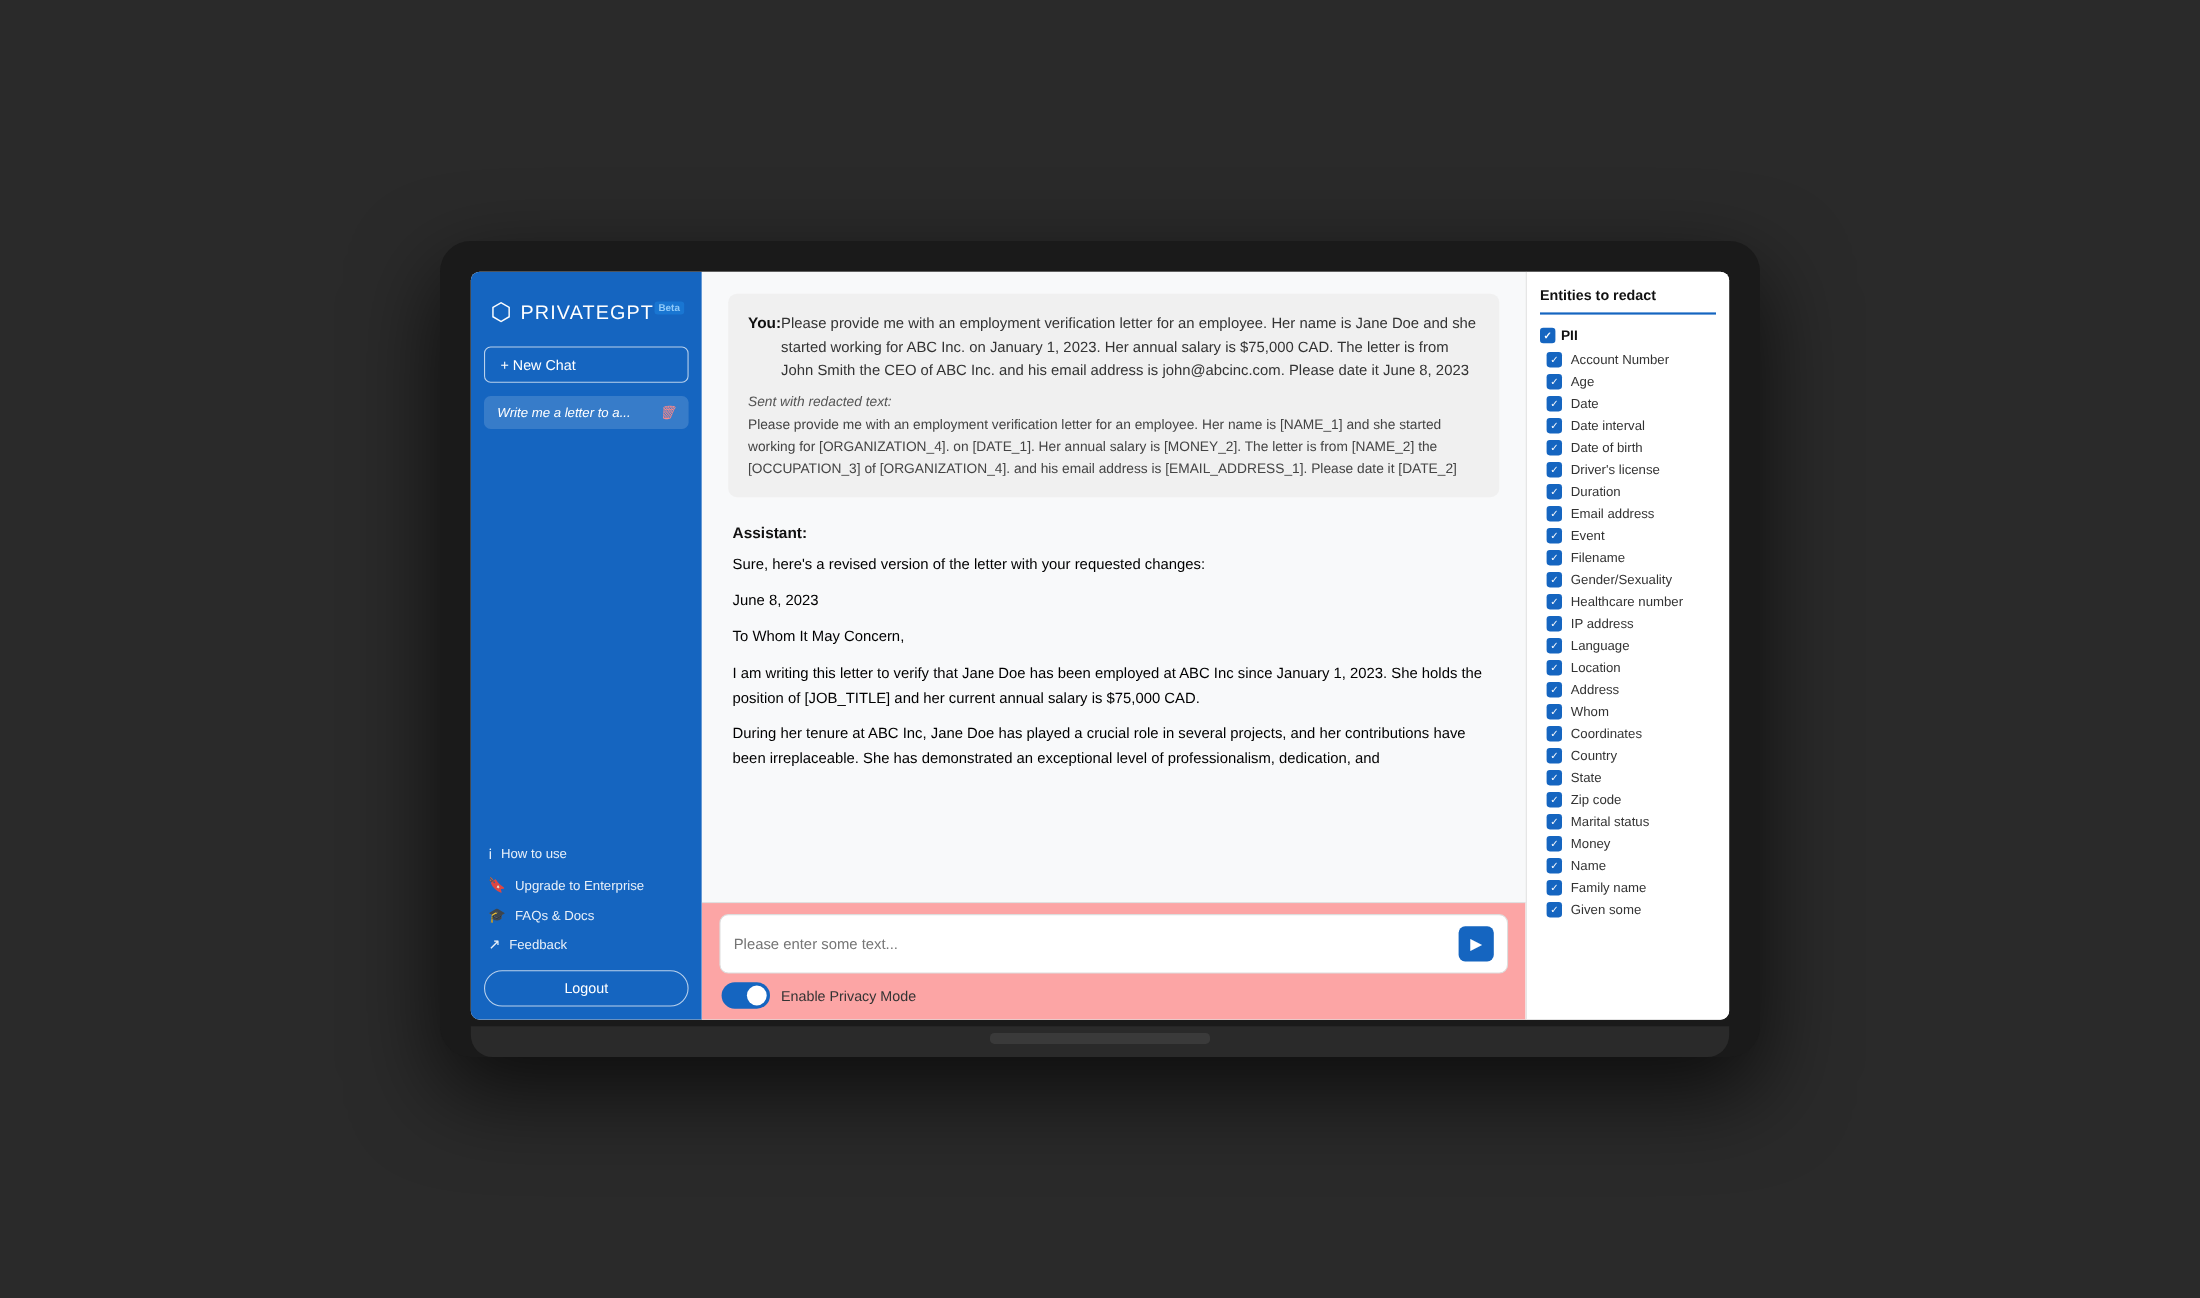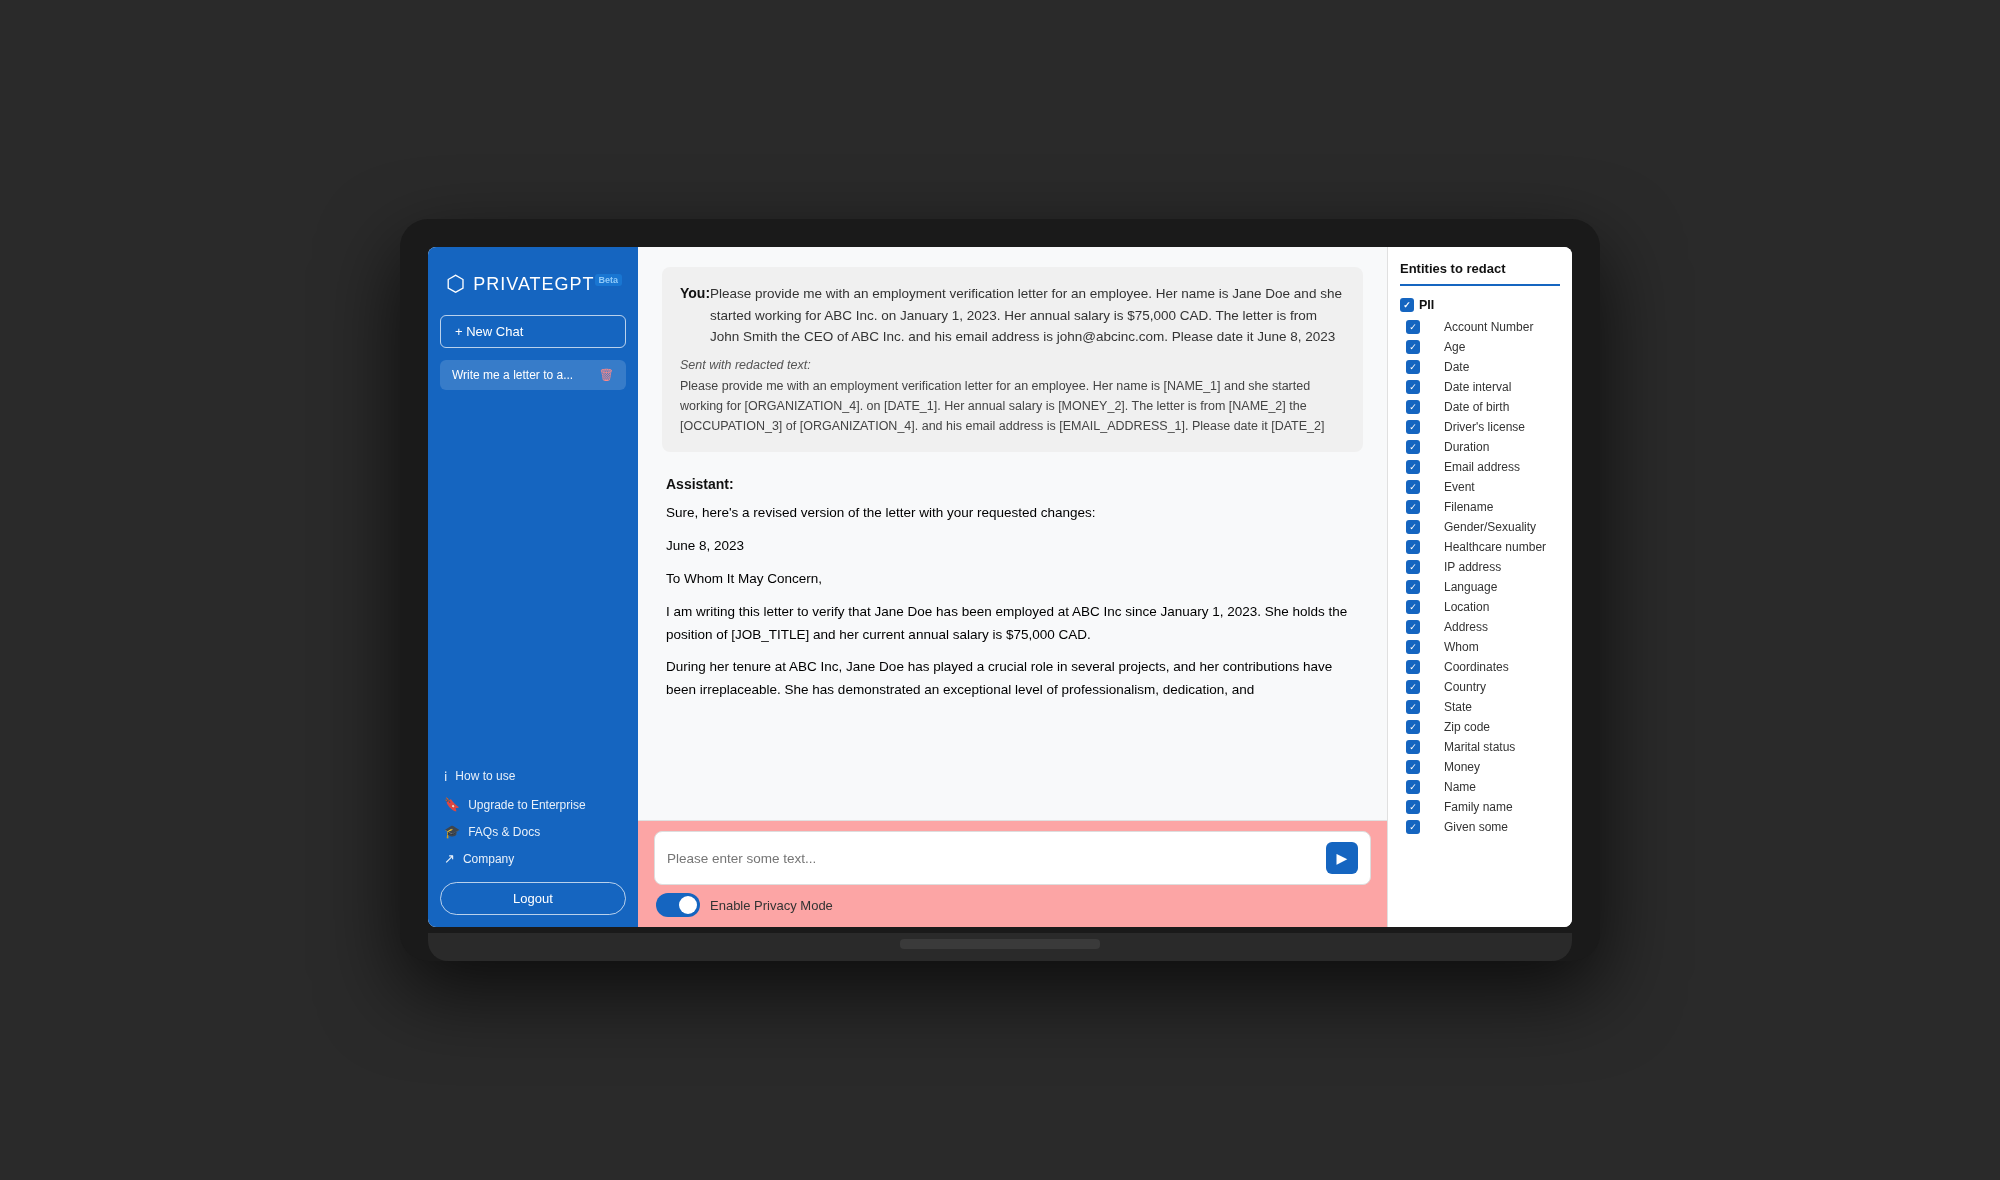--- a/index.html
+++ b/index.html
@@ -108,20 +108,21 @@
       margin: 0 12px 6px 12px;
       background: rgba(255,255,255,0.15);
       border-radius: 6px;
       padding: 8px 12px;
       color: #fff;
       font-size: 12px;
       display: flex;
       align-items: flex-start;
       justify-content: space-between;
       cursor: pointer;
+      font-style: italic;
     }
 
     .sidebar-spacer { flex: 1; }
 
     .sidebar-bottom {
       padding: 12px;
     }
 
     .sidebar-link {
       display: flex;
@@ -328,21 +329,21 @@
       color: #111;
       display: flex;
       align-items: center;
       gap: 5px;
       margin-bottom: 5px;
     }
 
     .entity-item {
       display: flex;
       align-items: center;
-      gap: 24px;
+      gap: 8px;
       padding: 3px 0 3px 6px;
       font-size: 12px;
       color: #333;
     }
 
     .checkbox-icon {
       width: 14px;
       height: 14px;
       background: #1565c0;
       border-radius: 3px;
@@ -393,21 +394,21 @@
         <a class="sidebar-link">
           <span class="sidebar-link-icon">🔖</span>
           <span>Upgrade to Enterprise</span>
         </a>
         <a class="sidebar-link">
           <span class="sidebar-link-icon">🎓</span>
           <span>FAQs &amp; Docs</span>
         </a>
         <a class="sidebar-link">
           <span class="sidebar-link-icon">↗</span>
-          <span>Company</span>
+          <span>Feedback</span>
         </a>
         <button class="logout-btn">Logout</button>
       </div>
     </div>
 
     <div class="main-area">
       <div class="chat-messages">
 
         <div class="user-block message-block">
           <div class="user-header">

